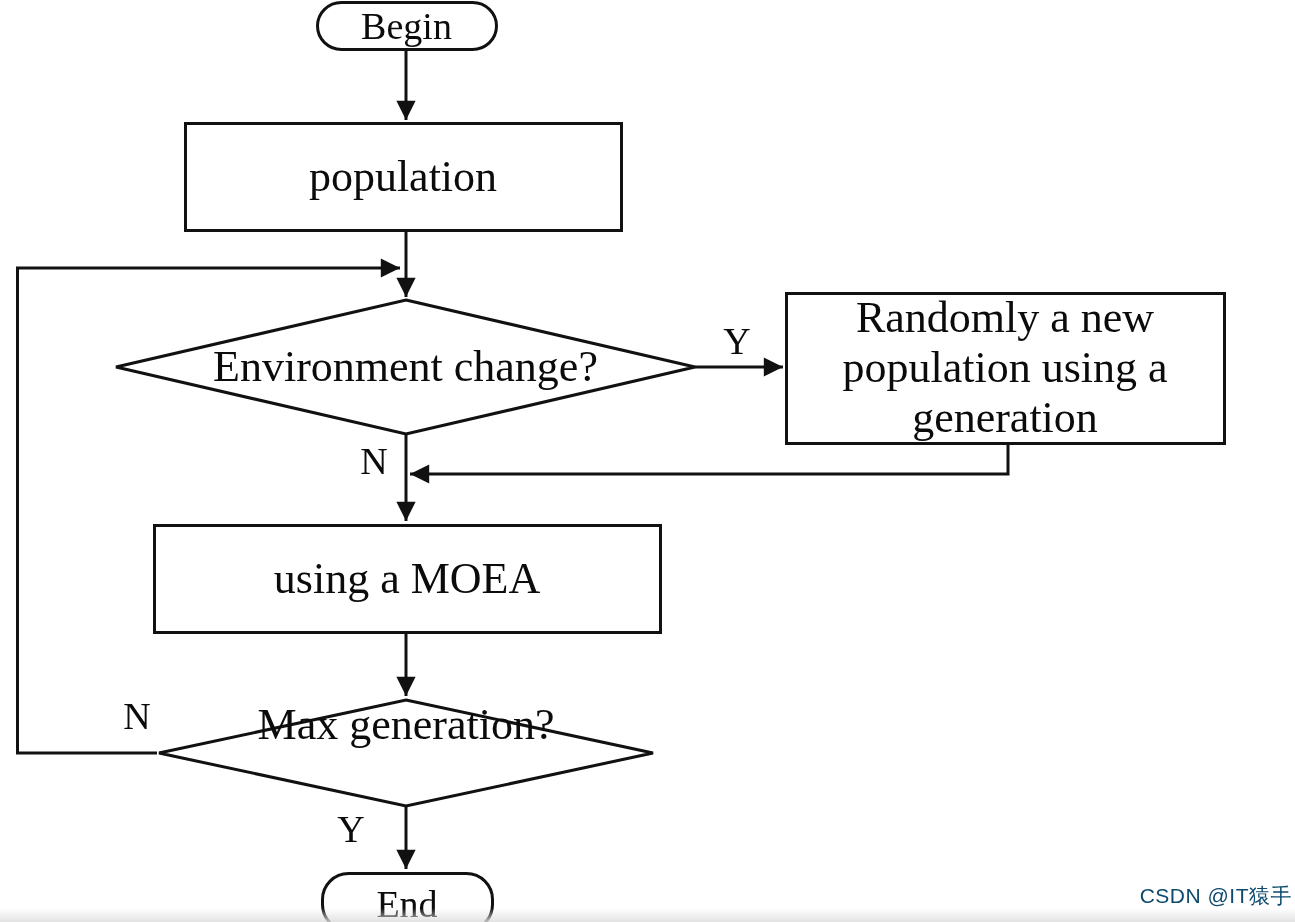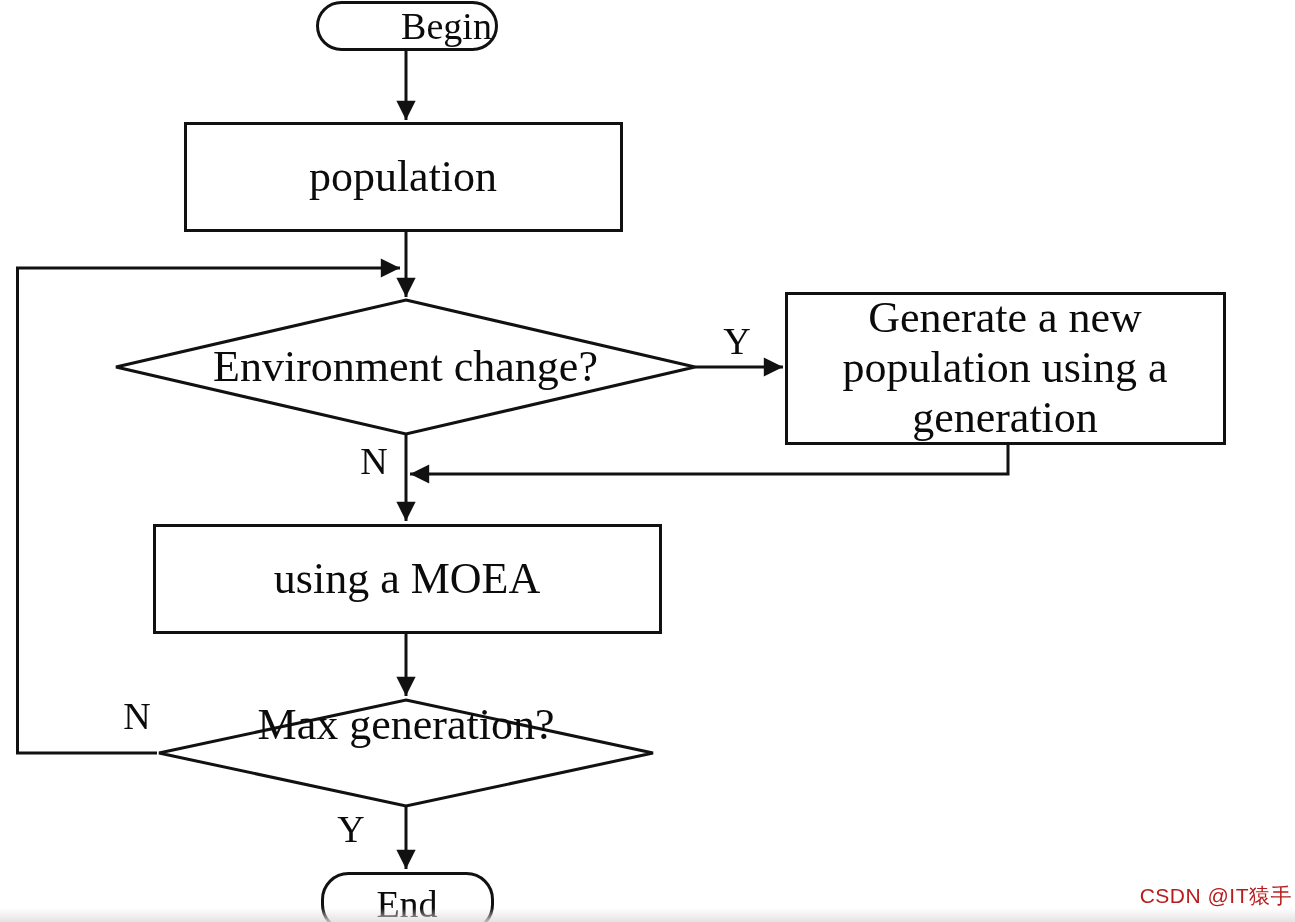--- a/index.html
+++ b/index.html
@@ -66,34 +66,34 @@
 
     <rect class="shape" x="317.5" y="2.5" width="179" height="47" rx="24"></rect>
     <rect class="shape" x="185.5" y="123.5" width="436" height="107"></rect>
     <polygon class="shape" points="406,300 695,367 406,434 116,367"></polygon>
     <rect class="shape" x="786.5" y="293.5" width="438" height="150" fill="#c0c0c0"></rect>
     <rect class="shape" x="154.5" y="525.5" width="506" height="107"></rect>
     <polygon class="shape" points="406,700 653,753 406,806 159,753"></polygon>
     <rect class="shape" x="322.5" y="873.5" width="170" height="57" rx="26"></rect>
   </svg>
 
-  <div class="node-label terminator" style="left:317px;top:2px;width:179px;height:47px;padding-left:40px;">
+  <div class="node-label terminator" style="left:317px;top:2px;width:179px;height:47px;">
     <span>Begin</span>
   </div>
 
   <div class="node-label" style="left:185px;top:123px;width:436px;height:107px;">
     <span>population</span>
   </div>
 
   <div class="node-label" style="left:116px;top:300px;width:579px;height:134px;">
     <span>Environment change?</span>
   </div>
 
   <div class="node-label" style="left:786px;top:293px;width:438px;height:150px;">
-    <span>Generate a new</span>
+    <span>Randomly a new</span>
     <span>population using a</span>
     <span>generation</span>
   </div>
 
   <div class="node-label" style="left:154px;top:525px;width:506px;height:107px;">
     <span>using a MOEA</span>
   </div>
 
   <div class="node-label" style="left:159px;top:672px;width:494px;height:106px;">
     <span>Max generation?</span>
@@ -101,16 +101,16 @@
 
   <div class="node-label terminator" style="left:322px;top:878px;width:170px;height:52px;">
     <span>End</span>
   </div>
 
   <div class="edge-label" style="left:712px;top:320px;width:50px;height:42px;">Y</div>
   <div class="edge-label" style="left:350px;top:440px;width:48px;height:42px;">N</div>
   <div class="edge-label" style="left:113px;top:695px;width:48px;height:42px;">N</div>
   <div class="edge-label" style="left:327px;top:808px;width:48px;height:42px;">Y</div>
 
-  <div class="watermark" style="color: #b91c1c;">CSDN @IT猿手</div>
+  <div class="watermark" style="color: #0c4a6e;">CSDN @IT猿手</div>
 
   <div class="bottom-fade"></div>
 </div>
 
 </body></html>

